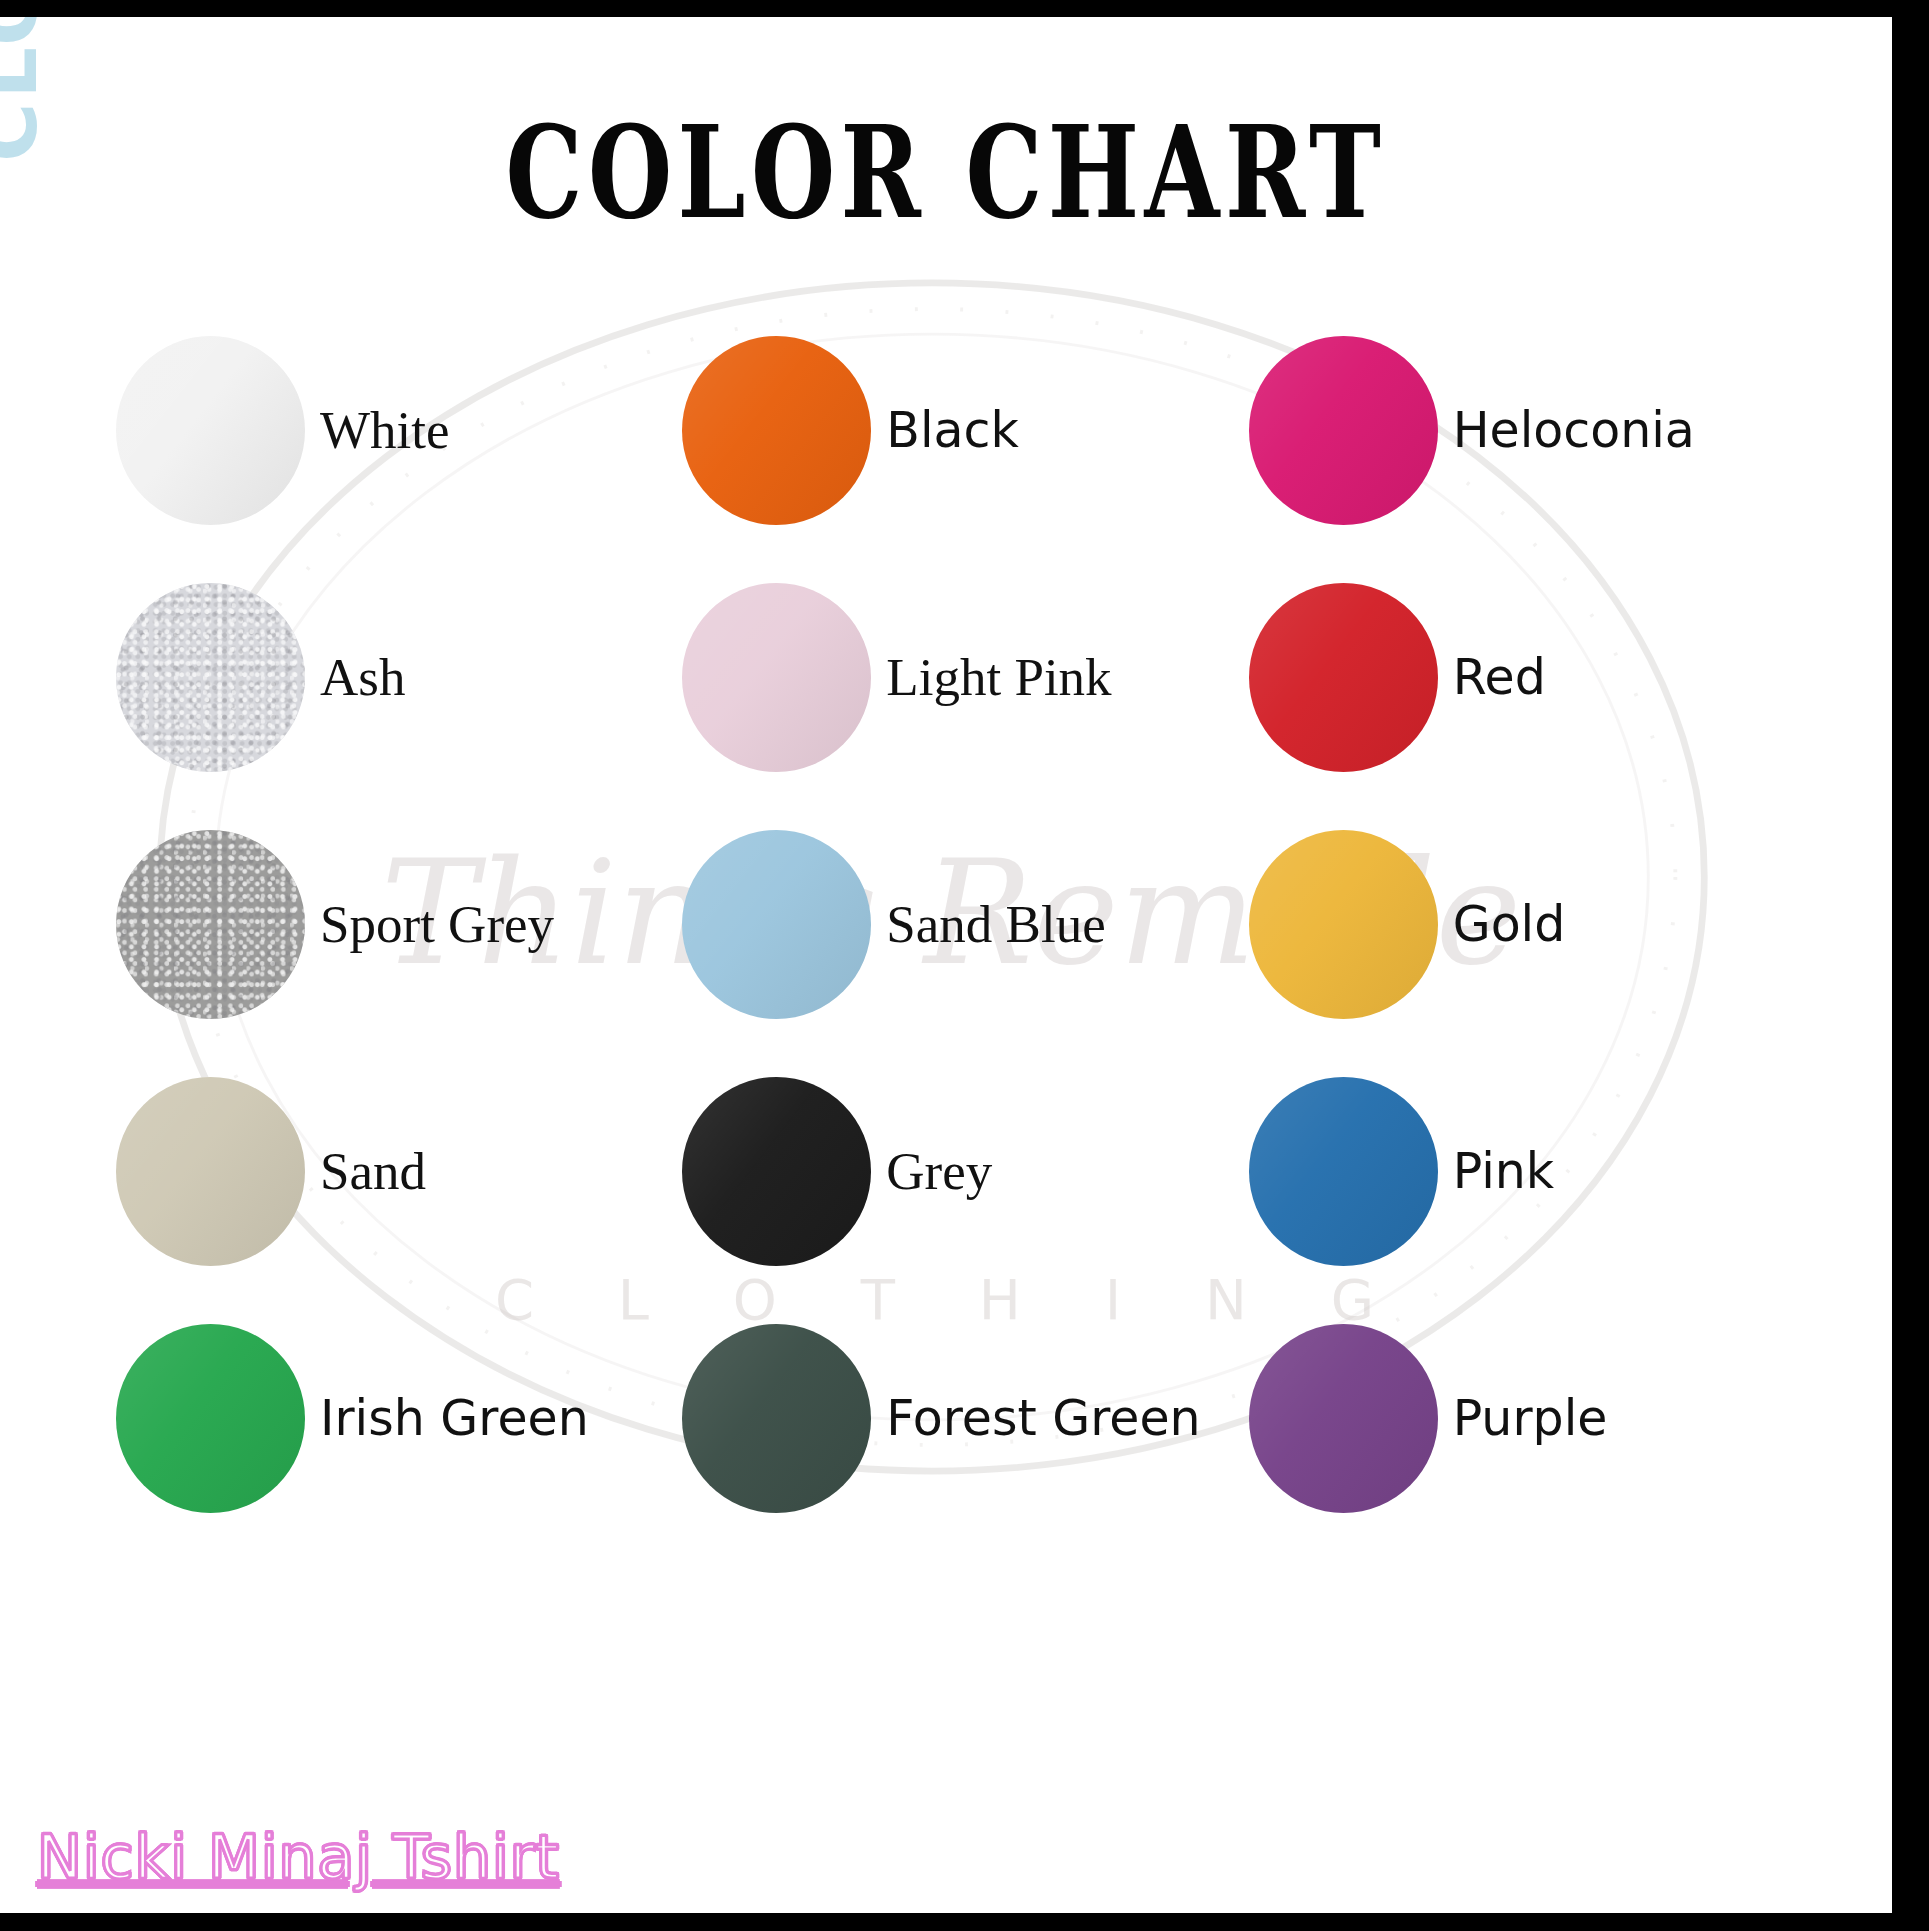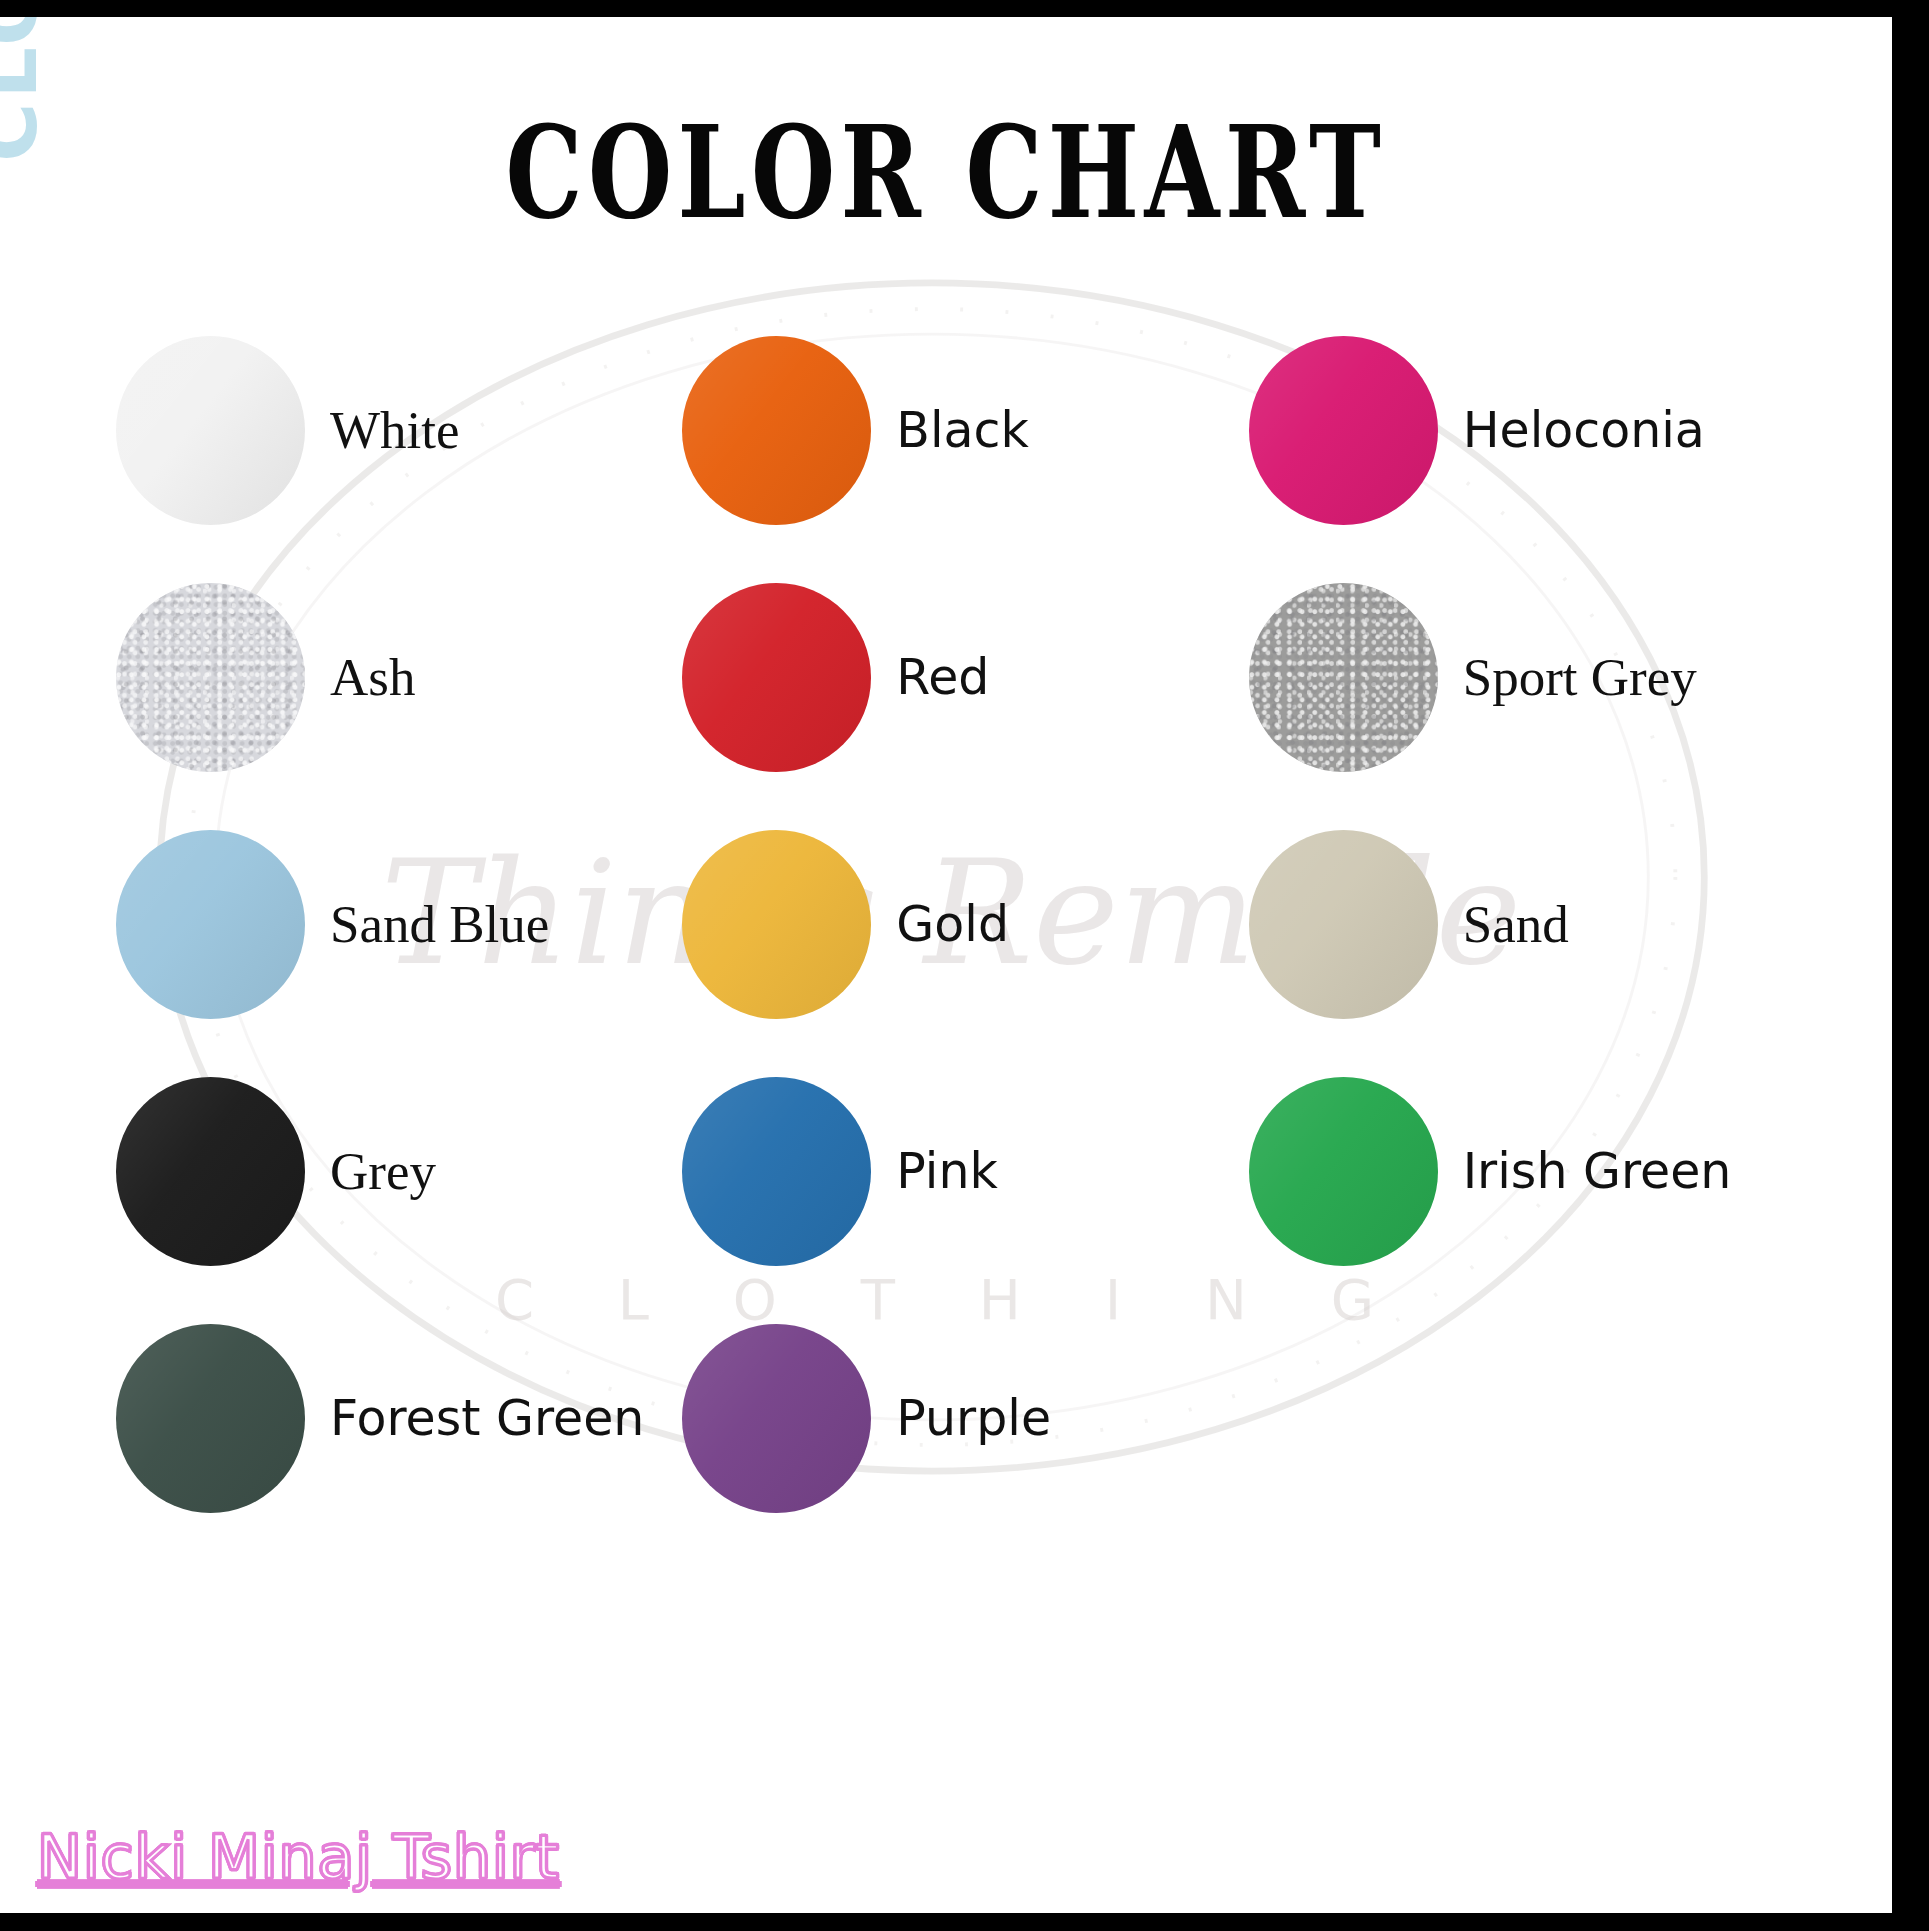--- a/index.html
+++ b/index.html
@@ -118,21 +118,21 @@
     display: grid;
     grid-template-columns: repeat(3, 1fr);
     grid-auto-rows: 247px;
     column-gap: 0px;
     row-gap: 0px;
   }
 
   .swatch-row {
     display: flex;
     align-items: center;
-    gap: 25px;
+    gap: 15px;
   }
 
   .dot {
     flex: 0 0 auto;
     width: 189px;
     height: 189px;
     border-radius: 50%;
     position: relative;
   }
 
@@ -220,20 +220,24 @@
         </div>
         <div class="swatch-row">
           <div class="dot sheen" style="background: rgb(217, 26, 114);"></div>
           <div class="label sans">Heloconia</div>
         </div>
         <div class="swatch-row">
           <div class="dot heather" style="background: rgb(215, 216, 221);"></div>
           <div class="label serif">Ash</div>
         </div>
         <div class="swatch-row">
+          <div class="dot sheen" style="background: rgb(233, 207, 219);"></div>
+          <div class="label serif">Light Pink</div>
+        </div>
+        <div class="swatch-row">
           <div class="dot sheen" style="background: rgb(211, 34, 42);"></div>
           <div class="label sans">Red</div>
         </div>
         <div class="swatch-row">
           <div class="dot heather" style="background: rgb(156, 156, 155);"></div>
           <div class="label serif">Sport Grey</div>
         </div>
         <div class="swatch-row">
           <div class="dot sheen" style="background: rgb(156, 198, 222);"></div>
           <div class="label serif">Sand Blue</div>

